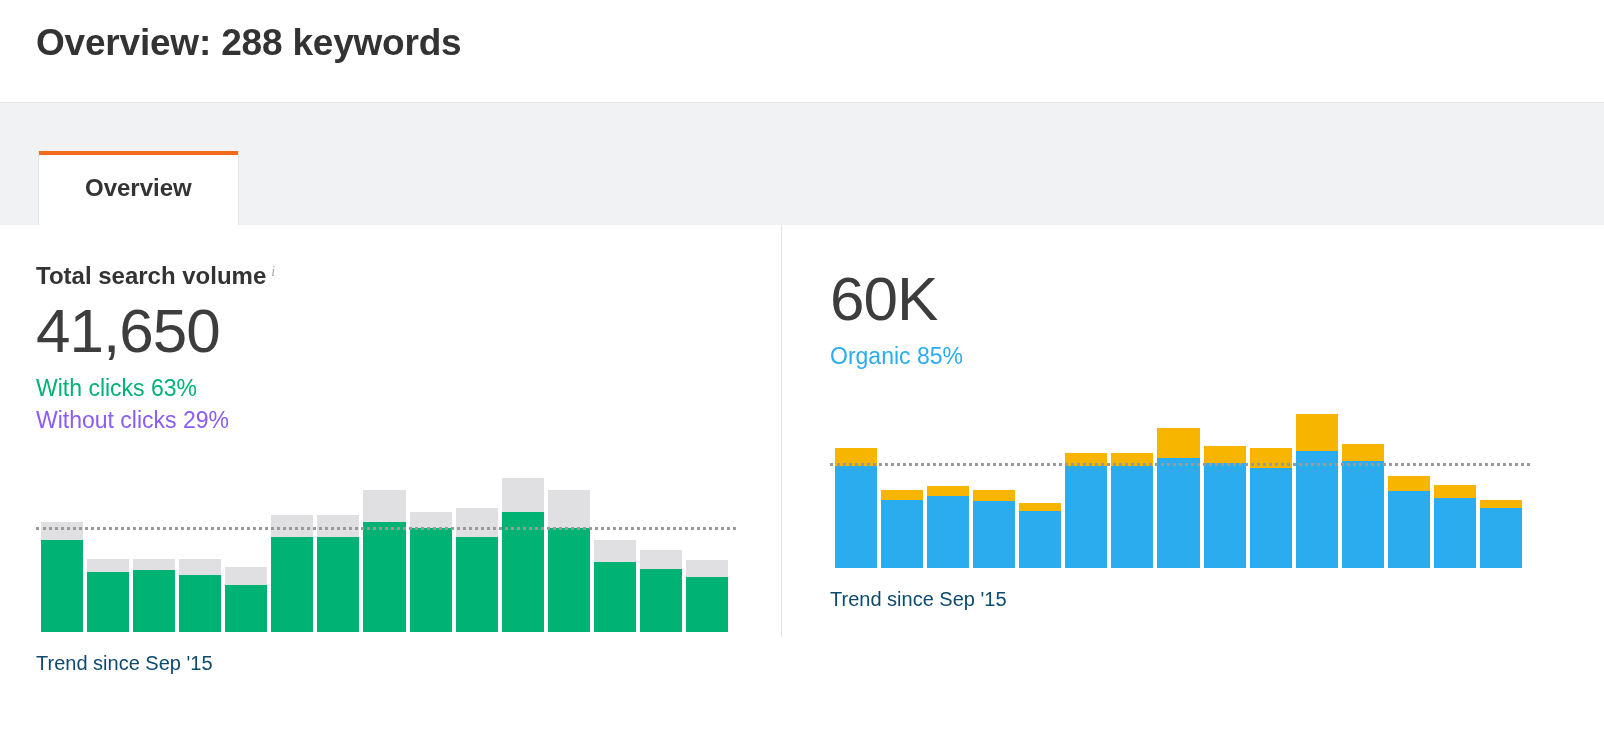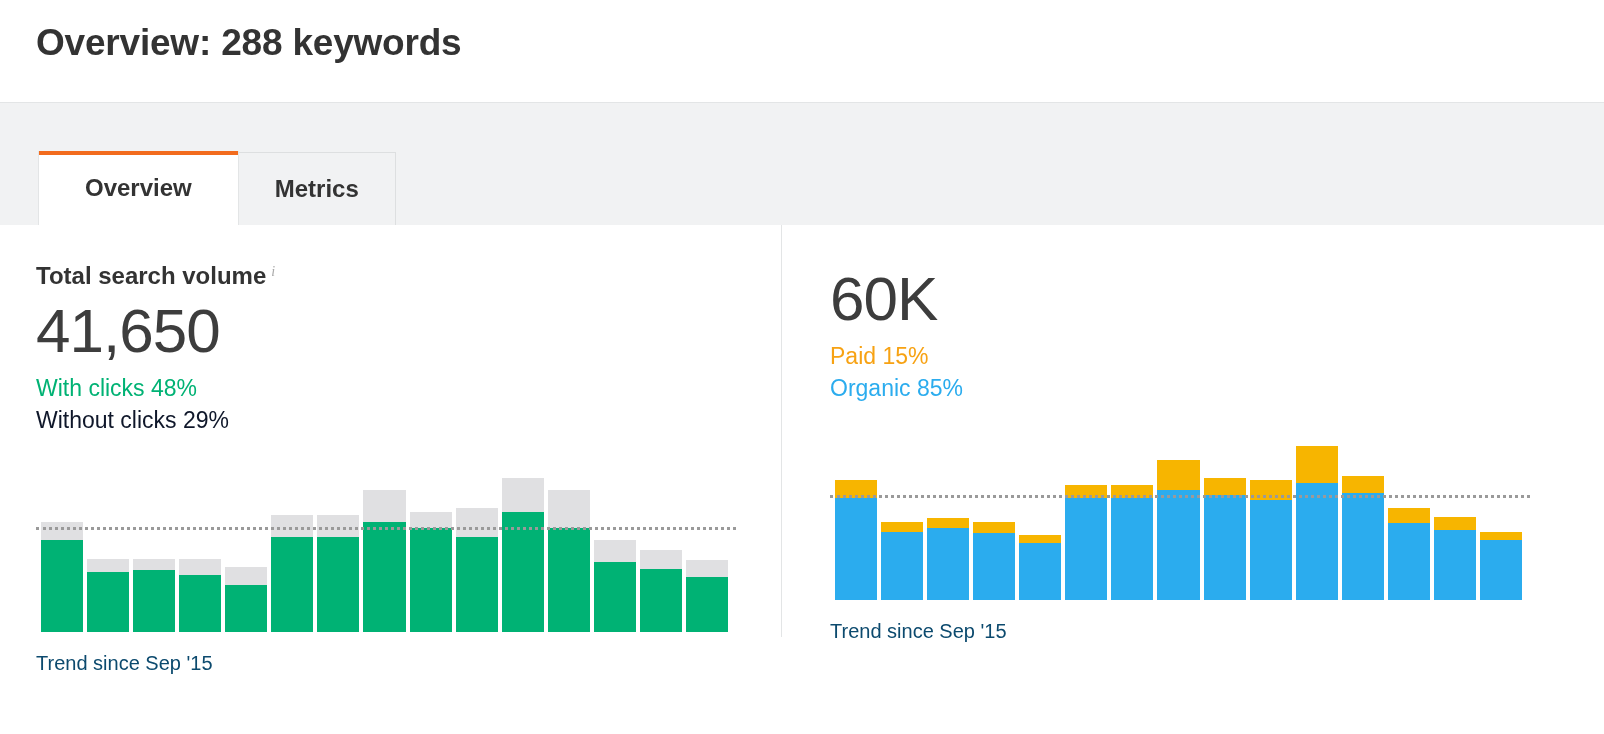--- a/index.html
+++ b/index.html
@@ -203,35 +203,32 @@
   <div class="page-title">
     <span class="strong">Overview:</span>
     <span class="light">288 keywords</span>
   </div>
 </div>
 
 <div class="tabbar">
   <div class="tab active">
     <span>Overview</span>
   </div>
-  <div class="tab">
-    <span>Metrics</span>
-  </div>
 </div>
 
 <div class="panels">
 
   <div class="panel panel-left">
     <div class="metric-label">
       <span>Total search volume</span><span class="info-icon">i</span>
     </div>
     <div class="metric-value">41,650</div>
     <div class="metric-breakdown">
-      <div class="breakdown-line" style="color:#00b274">With clicks 48%</div>
-      <div class="breakdown-line" style="color:#0f172a">Without clicks 29%</div>
+      <div class="breakdown-line" style="color:#00b274">With clicks 63%</div>
+      <div class="breakdown-line" style="color:#8b5cf6">Without clicks 29%</div>
     </div>
 
     <div class="chart">
       <div class="chart-plot" id="plot-left">
         <div class="bars" id="bars-left">
             <div class="bar-slot">
               <div class="bar-stack">
                 <div class="seg-top" style="height: 18.37px; background: rgb(224, 224, 226);"></div>
                 <div class="seg-bottom" style="height: 91.85px; background: rgb(0, 178, 116);"></div>
               </div>
@@ -323,21 +320,20 @@
           </div>
         <div class="refline" id="refline-left" style="bottom: 101.87px; border-top-color: rgb(154, 154, 154);"></div>
       </div>
     </div>
     <div class="chart-caption">Trend since Sep '15</div>
   </div>
 
   <div class="panel panel-right">
     <div class="metric-value">60K</div>
     <div class="metric-breakdown">
-      <div class="breakdown-line" style="color:#f7a213">Paid 15%</div>
       <div class="breakdown-line" style="color:#2bacee">Organic 85%</div>
     </div>
 
     <div class="chart">
       <div class="chart-plot" id="plot-right">
         <div class="bars" id="bars-right">
             <div class="bar-slot">
               <div class="bar-stack">
                 <div class="seg-top" style="height: 18.37px; background: rgb(247, 181, 0);"></div>
                 <div class="seg-bottom" style="height: 101.87px; background: rgb(43, 172, 238);"></div>

